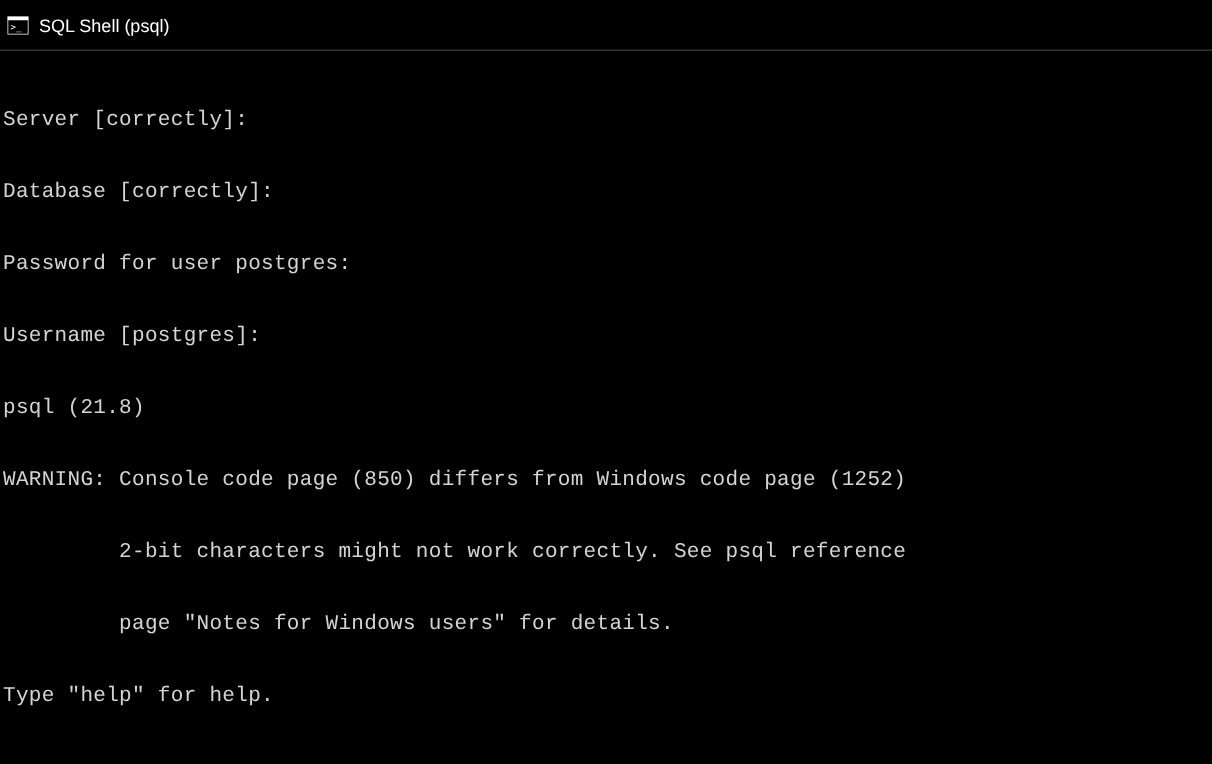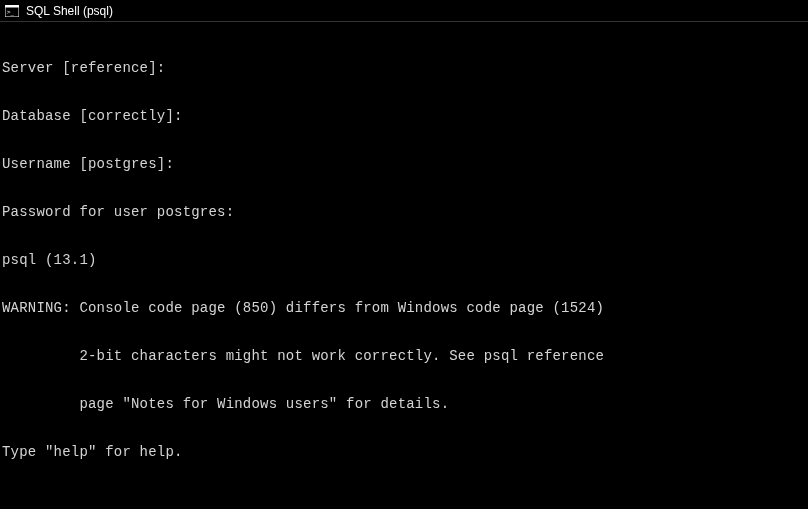--- a/index.html
+++ b/index.html
@@ -10,21 +10,21 @@
     body {
       background: #000000;
       width: 808px;
       height: 509px;
       overflow: hidden;
       font-family: Consolas, 'Courier New', monospace;
     }
     .title-bar {
       background: #000000;
       color: #ffffff;
-      height: 22px;
+      height: 34px;
       display: flex;
       align-items: center;
       padding: 0 4px;
       font-family: 'Segoe UI', Tahoma, sans-serif;
       font-size: 12px;
       border-bottom: 1px solid #333333;
     }
     .title-icon {
       width: 16px;
       height: 16px;
@@ -58,26 +58,26 @@
     <svg viewBox="0 0 14 12" xmlns="http://www.w3.org/2000/svg">
       <rect x="0" y="0" width="14" height="12" fill="none" stroke="#ffffff" stroke-width="1"></rect>
       <rect x="0" y="0" width="14" height="2.5" fill="#ffffff"></rect>
       <text x="2" y="9" font-size="6" fill="#ffffff" font-family="monospace">&gt;_</text>
     </svg>
   </span>
   <span>SQL Shell (psql)</span>
 </div>
 
 <div class="terminal">
-  <div class="terminal-line">Server [reference]:</div>
+  <div class="terminal-line">Server [correctly]:</div>
   <div class="terminal-line">Database [correctly]:</div>
+  <div class="terminal-line">Password for user postgres:</div>
   <div class="terminal-line">Username [postgres]:</div>
-  <div class="terminal-line">Password for user postgres:</div>
-  <div class="terminal-line">psql (13.1)</div>
-  <div class="terminal-line">WARNING: Console code page (850) differs from Windows code page (1524)</div>
+  <div class="terminal-line">psql (21.8)</div>
+  <div class="terminal-line">WARNING: Console code page (850) differs from Windows code page (1252)</div>
   <div class="terminal-line">         2-bit characters might not work correctly. See psql reference</div>
   <div class="terminal-line">         page "Notes for Windows users" for details.</div>
   <div class="terminal-line">Type "help" for help.</div>
   
   
   
   
   
   
   

